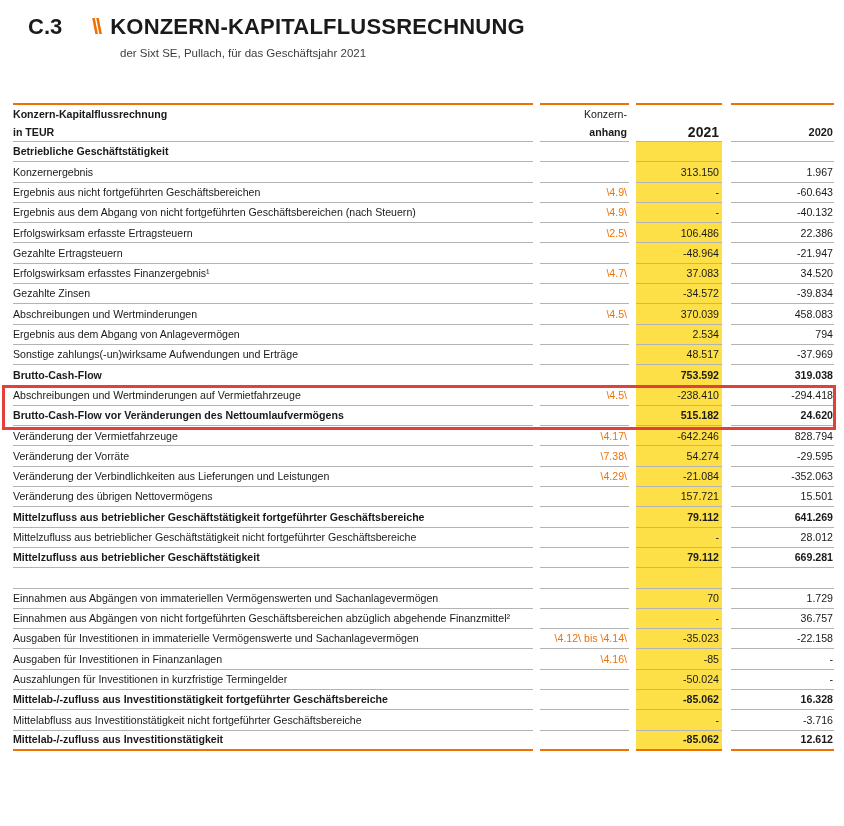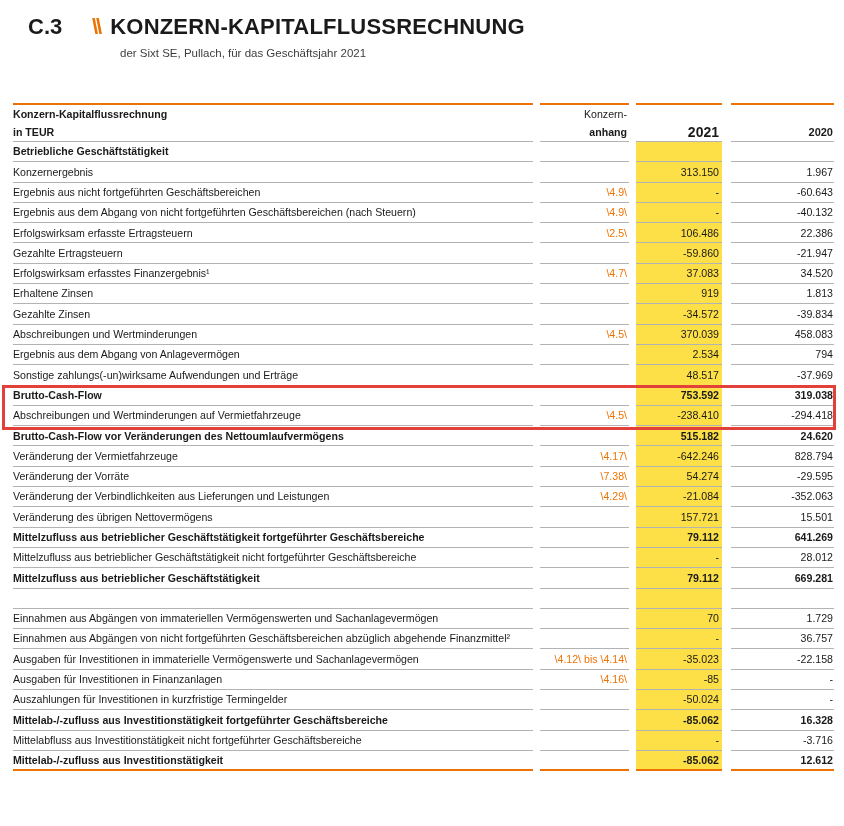--- a/index.html
+++ b/index.html
@@ -123,36 +123,30 @@
         </div>
         <div class="row body-row">
           <div class="cell c-label">Erfolgswirksam erfasste Ertragsteuern</div>
           <div class="cell c-note">\2.5\</div>
           <div class="cell c-2021">106.486</div>
           <div class="cell c-2020">22.386</div>
         </div>
         <div class="row body-row">
           <div class="cell c-label">Gezahlte Ertragsteuern</div>
           <div class="cell c-note"></div>
-          <div class="cell c-2021">-59.860</div>
+          <div class="cell c-2021">-48.964</div>
           <div class="cell c-2020">-21.947</div>
         </div>
         <div class="row body-row">
           <div class="cell c-label">Erfolgswirksam erfasstes Finanzergebnis¹</div>
           <div class="cell c-note">\4.7\</div>
           <div class="cell c-2021">37.083</div>
           <div class="cell c-2020">34.520</div>
         </div>
         <div class="row body-row">
-          <div class="cell c-label">Erhaltene Zinsen</div>
-          <div class="cell c-note"></div>
-          <div class="cell c-2021">919</div>
-          <div class="cell c-2020">1.813</div>
-        </div>
-        <div class="row body-row">
           <div class="cell c-label">Gezahlte Zinsen</div>
           <div class="cell c-note"></div>
           <div class="cell c-2021">-34.572</div>
           <div class="cell c-2020">-39.834</div>
         </div>
         <div class="row body-row">
           <div class="cell c-label">Abschreibungen und Wertminderungen</div>
           <div class="cell c-note">\4.5\</div>
           <div class="cell c-2021">370.039</div>
           <div class="cell c-2020">458.083</div>

